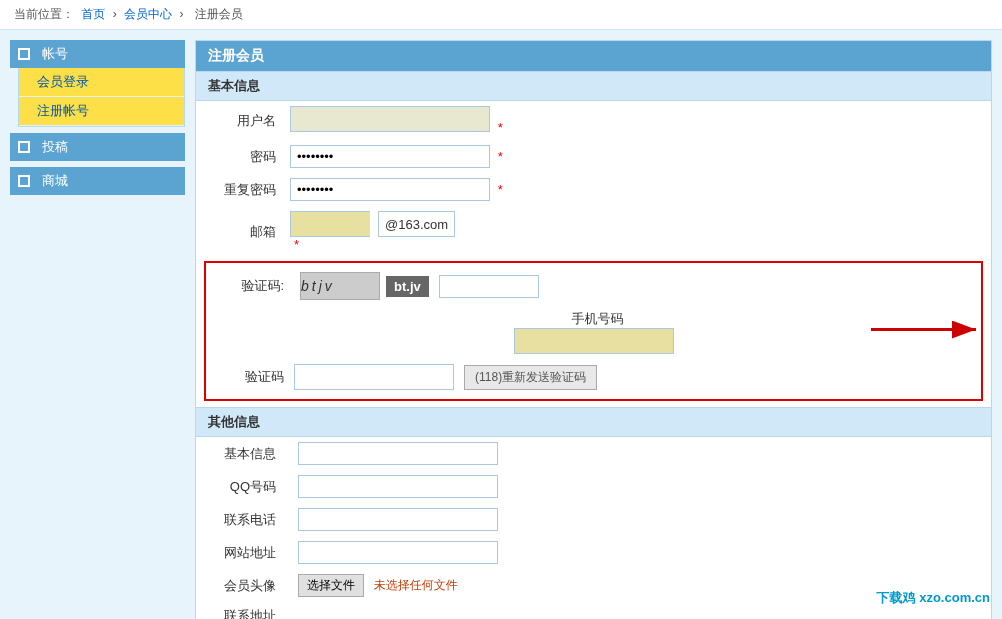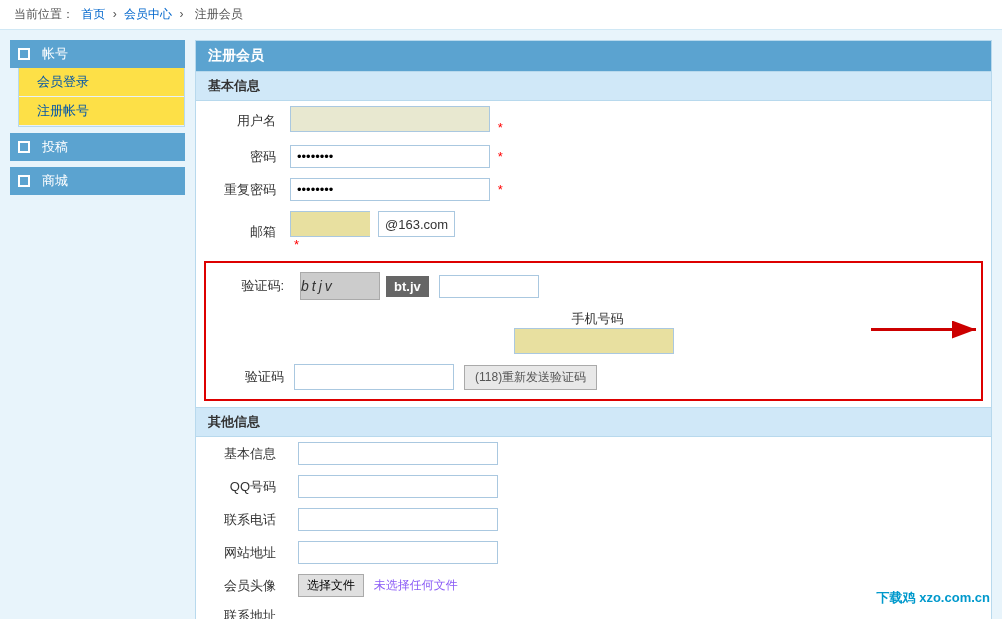--- a/index.html
+++ b/index.html
@@ -232,21 +232,21 @@
     }
 
     .file-btn {
       border: 1px solid #aaa;
       background: #e0e0e0;
       padding: 2px 8px;
       font-size: 12px;
       cursor: pointer;
     }
     .file-no-select {
-      color: #8b5cf6;
+      color: #c2410c;
       margin-left: 6px;
       font-size: 12px;
       margin-top: 44px;
     }
 
     .watermark {
       position: fixed;
       bottom: 12px;
       right: 12px;
       font-size: 13px;

